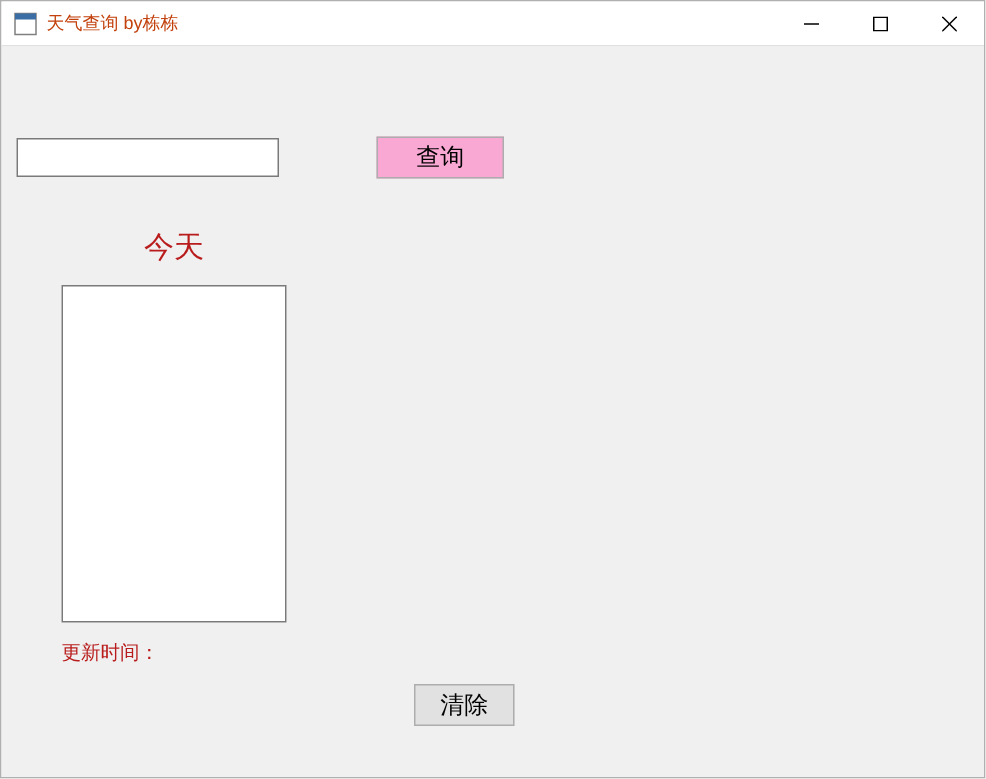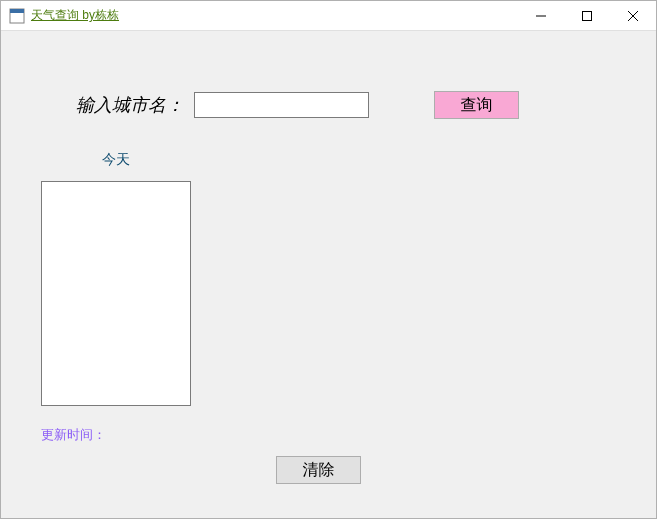--- a/index.html
+++ b/index.html
@@ -33,23 +33,22 @@
       height: 16px;
       margin-left: 8px;
       margin-right: 6px;
       display: inline-block;
     }
     .app-icon svg {
       display: block;
     }
     .title-text {
       font-size: 12px;
-      color: #4d7c0f;
+      color: #c2410c;
       flex: 0 0 auto;
-      text-decoration: underline;
     }
     .title-spacer {
       flex: 1;
     }
     .win-controls {
       display: flex;
       height: 100%;
     }
     .win-btn {
       width: 46px;
@@ -111,45 +110,45 @@
       display: flex;
       justify-content: space-between;
     }
     .day-col {
       display: flex;
       flex-direction: column;
       align-items: center;
     }
     .day-label {
       font-family: "SimSun", serif;
-      font-size: 14px;
-      color: #0c4a6e;
+      font-size: 20px;
+      color: #b91c1c;
       margin-bottom: 12px;
     }
     .day-box {
       width: 150px;
       height: 225px;
       background: #ffffff;
       border: 1px solid #7a7a7a;
     }
     .day-box.active {
       border: 1px solid #0078d7;
     }
     .update-row {
       position: absolute;
       top: 395px;
       left: 40px;
       font-size: 13px;
-      color: #8b5cf6;
+      color: #b91c1c;
     }
     .clear-btn {
       position: absolute;
       top: 425px;
       left: 275px;
-      width: 85px;
+      width: 67px;
       height: 28px;
       background: #e1e1e1;
       border: 1px solid #adadad;
       font-family: "SimSun", serif;
       font-size: 16px;
       cursor: pointer;
     }
   </style>
 </head>
 <body>
@@ -180,21 +179,20 @@
             <line x1="0" y1="0" x2="10" y2="10" stroke="#000" stroke-width="1"></line>
             <line x1="10" y1="0" x2="0" y2="10" stroke="#000" stroke-width="1"></line>
           </svg>
       </button>
     </div>
   </div>
 
   <div class="client-area">
 
     <div class="input-row">
-      <span class="input-label">输入城市名：</span>
       <input type="text" class="city-input" value="" style="">
       <button class="query-btn">查询</button>
     </div>
 
     <div class="days-row">
       <div class="day-col">
         <div class="day-label">今天</div>
         <div class="day-box"></div>
       </div>
     </div>

